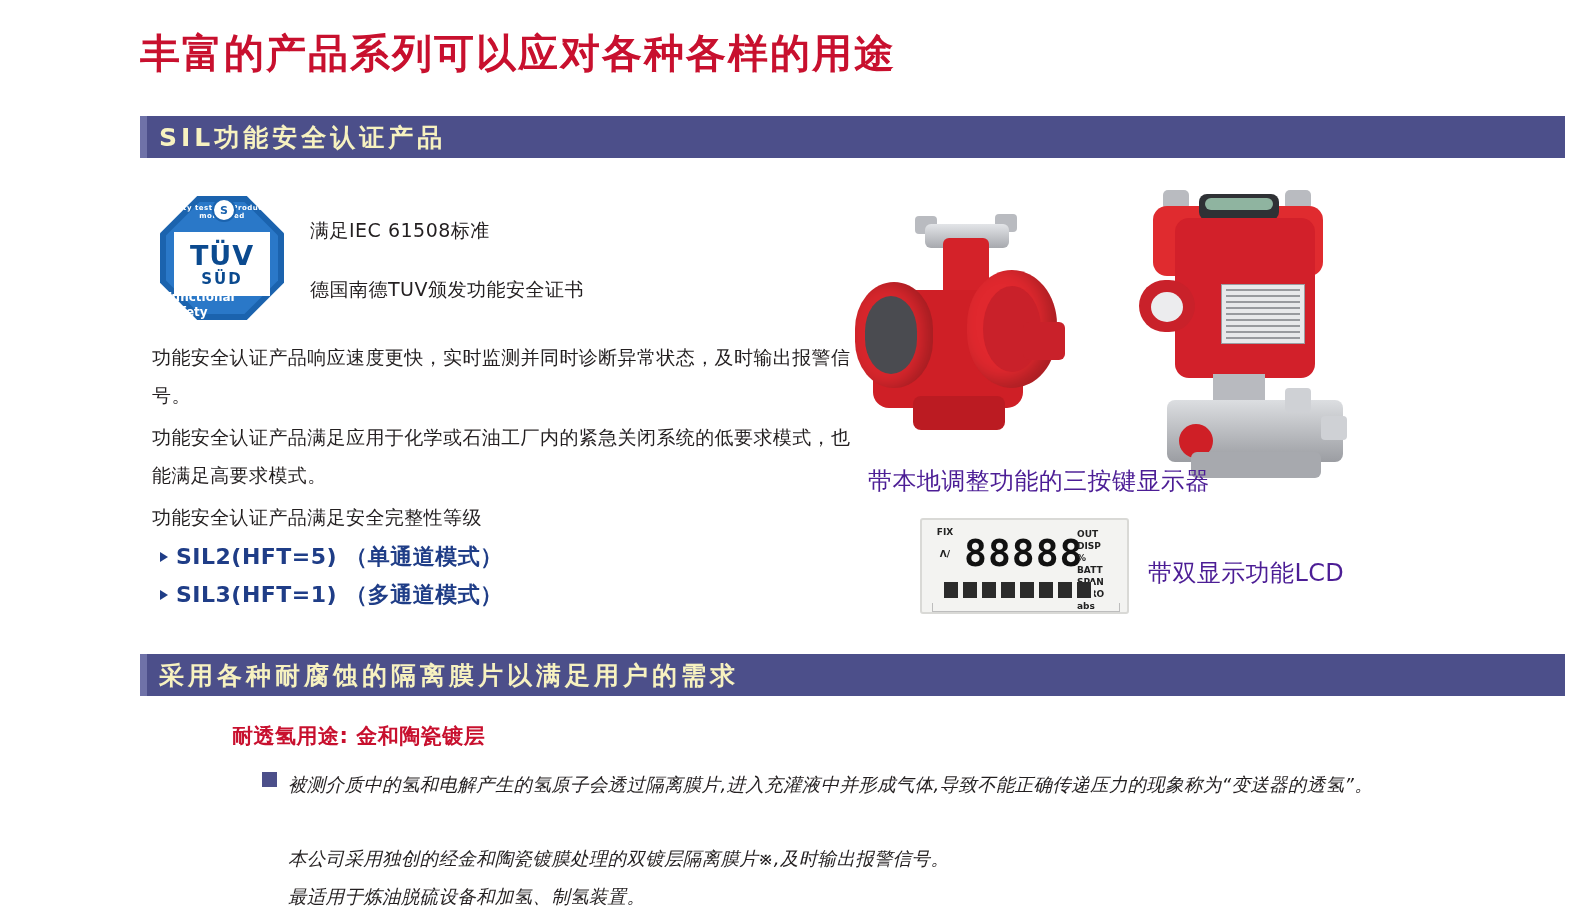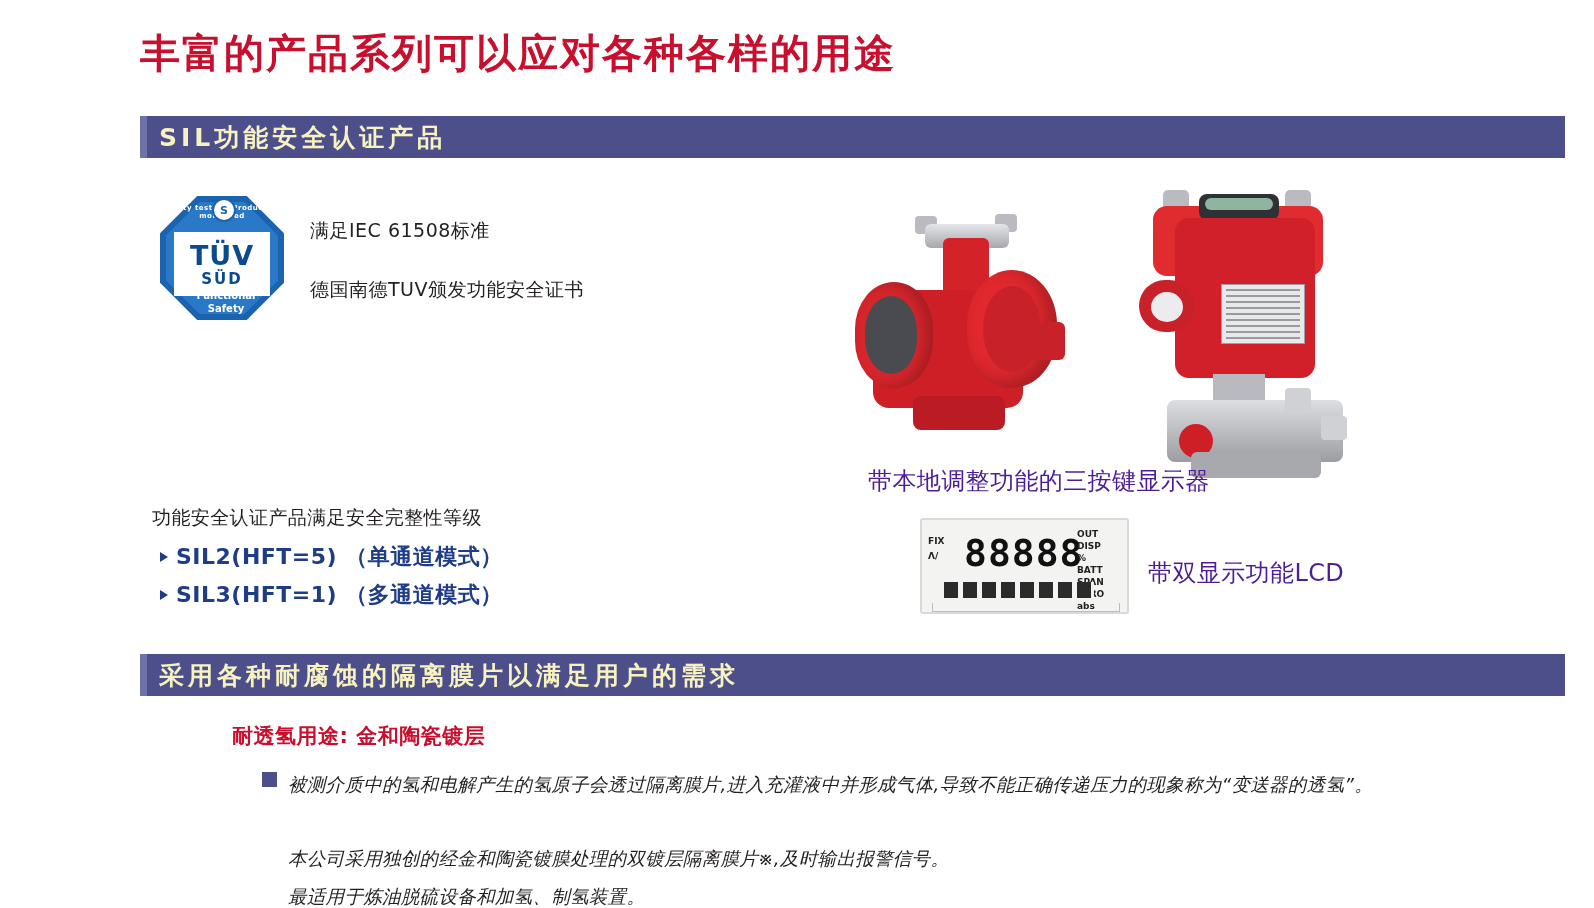--- a/index.html
+++ b/index.html
@@ -52,22 +52,22 @@
     position:absolute;left:22px;top:40px;width:96px;height:64px;background:#ffffff;
     display:flex;flex-direction:column;align-items:center;justify-content:center;
   }
   .tuv-main{font-size:27px;font-weight:bold;color:#0b4a8f;letter-spacing:1px;line-height:1;}
   .tuv-sub{font-size:15px;font-weight:bold;color:#0b4a8f;letter-spacing:2px;line-height:1;margin-top:3px;}
   .tuv-text-top{
     position:absolute;left:0;top:12px;width:140px;text-align:center;
     color:#ffffff;font-size:7px;font-weight:bold;letter-spacing:.5px;
   }
   .tuv-text-bottom{
-    position:absolute;left:4px;top:98px;width:140px;text-align:center;
-    color:#ffffff;font-size:10px;font-weight:bold;line-height:1.25;
+    position:absolute;left:12px;top:98px;width:140px;text-align:left;
+    color:#ffffff;font-size:12px;font-weight:bold;line-height:1.25;
   }
   .tuv-badge{
     position:absolute;left:60px;top:6px;width:20px;height:20px;border-radius:50%;
     background:#ffffff;border:2px solid #1b63ae;color:#1b63ae;
     font-size:11px;font-weight:bold;display:flex;align-items:center;justify-content:center;
   }
 
   
   .logo-line{
     position:absolute;left:310px;font-size:19px;color:#231f20;letter-spacing:.5px;
@@ -154,22 +154,22 @@
   .lcd-digits{
     position:absolute;left:42px;top:14px;
     font-family:"DejaVu Sans Mono","Liberation Mono",monospace;
     font-size:38px;font-weight:bold;color:#111;letter-spacing:1px;line-height:1;
   }
   .lcd-bar{
     position:absolute;left:22px;top:62px;width:150px;height:16px;
     background:repeating-linear-gradient(90deg,#2b2b2b 0 14px,#f3f3f1 14px 19px);
   }
   .lcd-left{
-    position:absolute;left:6px;top:14px;width:34px;
-    font-size:9px;font-weight:bold;color:#222;line-height:15px;text-align:left;
+    position:absolute;left:6px;top:1px;width:34px;
+    font-size:9px;font-weight:bold;color:#222;line-height:22px;text-align:center;
   }
   .lcd-right{
     position:absolute;right:4px;top:8px;width:46px;
     font-size:9px;font-weight:bold;color:#222;line-height:12px;text-align:left;
   }
   .lcd-tick{
     position:absolute;left:10px;bottom:0;width:186px;height:8px;
     border-left:1px solid #bdbdbd;border-right:1px solid #bdbdbd;border-bottom:1px solid #bdbdbd;
   }
 
@@ -209,20 +209,22 @@
       <div class="tuv-main">TÜV</div>
       <div class="tuv-sub">SÜD</div>
     </div>
     <div class="tuv-text-bottom">Functional<br>Safety</div>
     <div class="tuv-badge">S</div>
   </div>
 
   <div class="logo-line" id="logo-line-0">满足IEC 61508标准</div>
   <div class="logo-line" id="logo-line-1">德国南德TUV颁发功能安全证书</div>
 
+  <div class="para" id="para-0">功能安全认证产品响应速度更快，实时监测并同时诊断异常状态，及时输出报警信号。</div>
+  <div class="para" id="para-1">功能安全认证产品满足应用于化学或石油工厂内的紧急关闭系统的低要求模式，也能满足高要求模式。</div>
   <div class="para" id="para-2">功能安全认证产品满足安全完整性等级</div>
 
   <div class="sil-item" id="sil-item-0">
     <span class="tri"></span>
     <span>SIL2(HFT=5) （单通道模式）</span>
   </div>
   <div class="sil-item" id="sil-item-1">
     <span class="tri"></span>
     <span>SIL3(HFT=1) （多通道模式）</span>
   </div>

